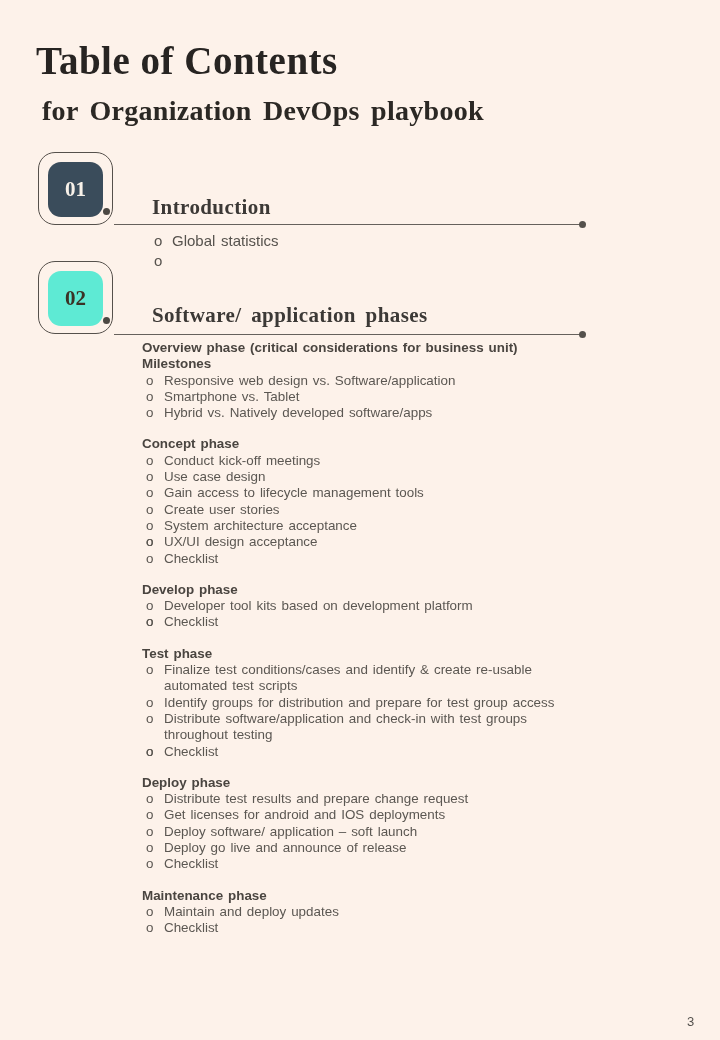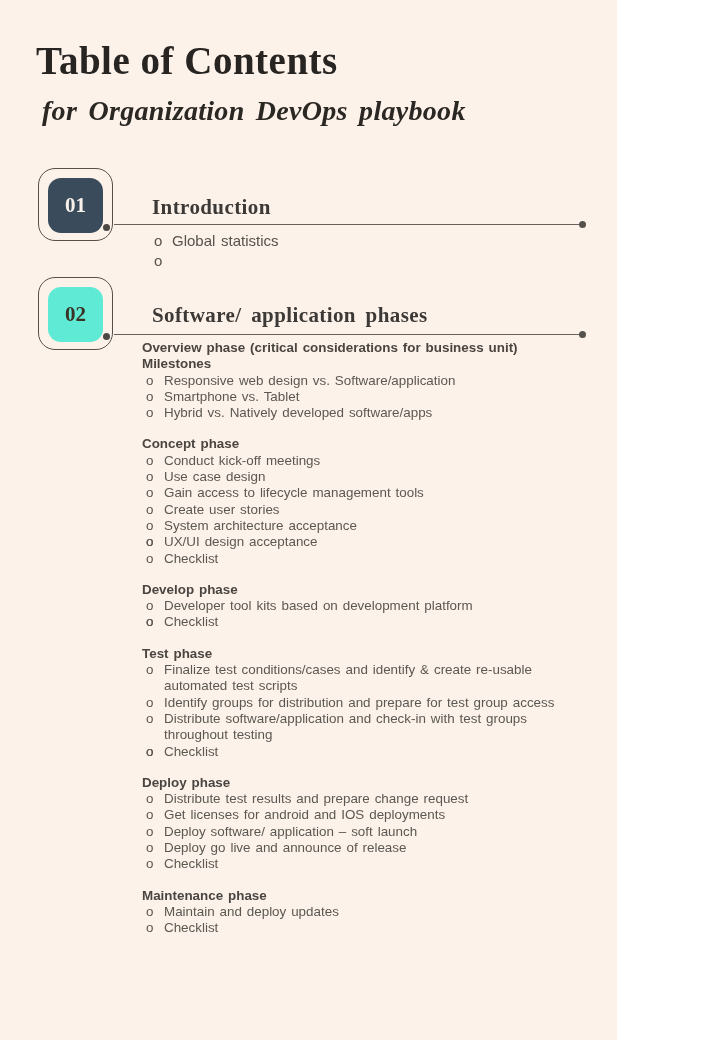--- a/index.html
+++ b/index.html
@@ -1,38 +1,37 @@
 <!DOCTYPE html>
 <html><head>
 <meta charset="utf-8">
 <style>
   html,body{margin:0;padding:0;}
   .page{
     position:relative;
-    width:617px;height:1040px;
+    width:720px;height:1040px;
     background:#fdf2ea;
     overflow:hidden;
     font-family:"Liberation Sans","DejaVu Sans",sans-serif;
   }
   
   .doc-title{
     position:absolute;left:36px;top:38px;
     font-family:"Liberation Serif","DejaVu Serif",serif;
     font-weight:bold;font-size:39px;letter-spacing:.5px;
     color:#272422;
   }
   .doc-subtitle{
     position:absolute;left:42px;top:95px;
     font-family:"Liberation Serif","DejaVu Serif",serif;
     font-weight:bold;font-size:28px;letter-spacing:.3px;word-spacing:4px;
     color:#2b2824;
-    font-style:italic;
   }
   
-  .marker{position:absolute;width:80px;height:78px;margin-top:16px;}
+  .marker{position:absolute;width:80px;height:78px;}
   .marker-1{left:38px;top:152px;}
   .marker-2{left:38px;top:261px;}
   .marker-outline{
     position:absolute;left:0;top:0;width:75px;height:73px;
     border:1.3px solid #55504b;border-radius:17px;
     box-sizing:border-box;
   }
   .badge{
     position:absolute;left:10px;top:10px;width:55px;height:55px;
     border-radius:13px;

